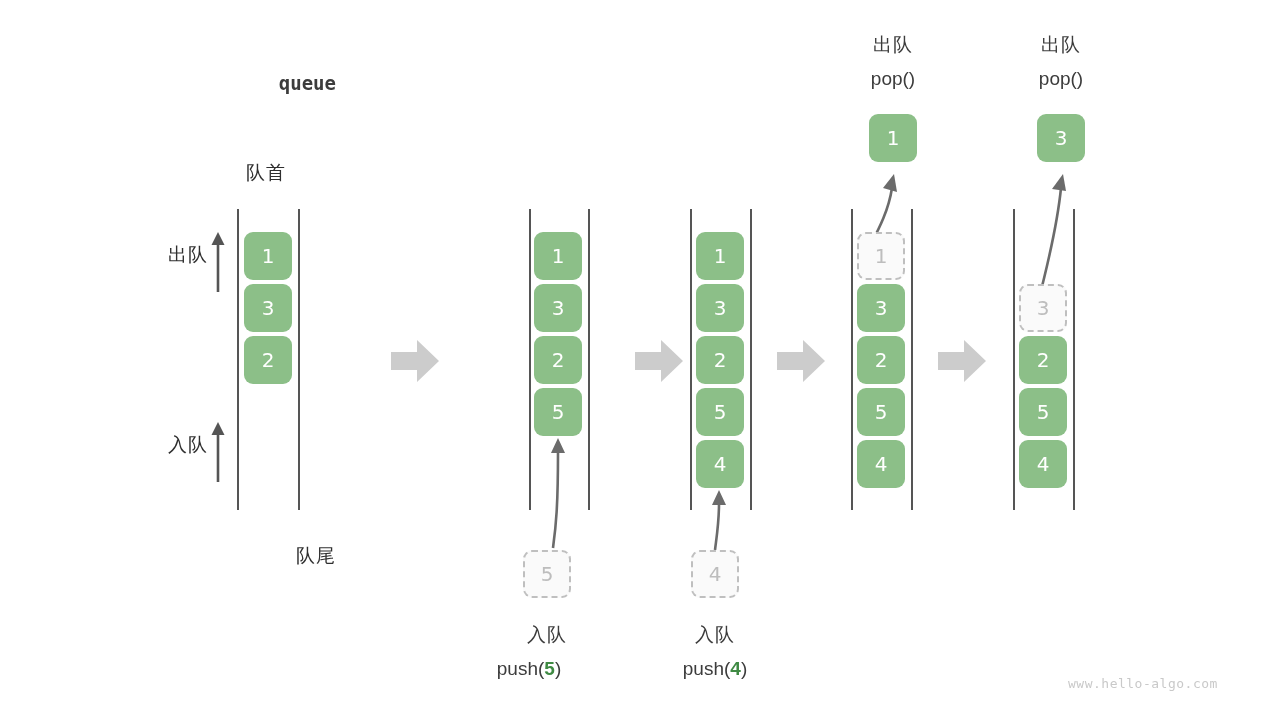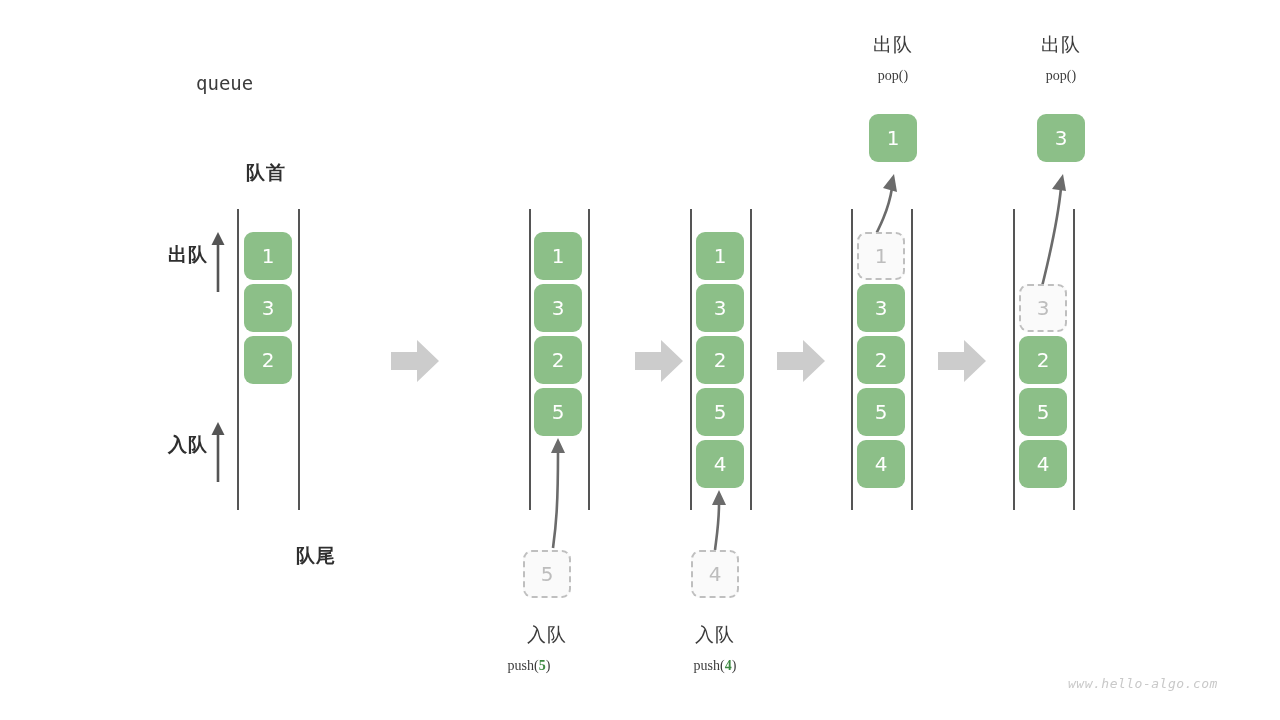--- a/index.html
+++ b/index.html
@@ -27,38 +27,39 @@
     font-weight: bold;
     font-size: 21px;
     color: #3f8a43;
     text-align: center;
     letter-spacing: 1px;
   }
   .title-en {
     font-family: "DejaVu Sans Mono", "Liberation Mono", monospace;
     font-size: 19px;
     color: #3c3c3c;
-    text-align: left;
+    text-align: right;
+    font-weight: bold;
   }
   .label-bold {
-    font-weight: bold;
+    font-weight: normal;
     font-size: 19px;
     color: #2f2f2f;
     text-align: center;
     letter-spacing: 1px;
   }
   .op-cn {
     font-size: 19px;
     color: #3c3c3c;
     text-align: center;
     letter-spacing: 1px;
   }
   .op-code {
-    font-family: Liberation Serif, serif;
-    font-size: 14px;
+    font-family: Liberation Sans, sans-serif;
+    font-size: 19px;
     color: #3c3c3c;
     text-align: center;
     white-space: pre;
   }
   .op-code .hl { color: #3f8a43; font-weight: bold; }
   .watermark {
     font-family: "DejaVu Sans Mono", "Liberation Mono", monospace;
     font-size: 13px;
     color: #c9c9c9;
     letter-spacing: 0.5px;
@@ -203,15 +204,15 @@
   </svg>
 
   <div class="abs rail" style="left:1013px; top:209px; height:301px;"></div>
   <div class="abs rail" style="left:1073px; top:209px; height:301px;"></div>
 
   <div class="abs cell ghost" style="left:1019px; top:284px;">3</div>
   <div class="abs cell" style="left:1019px; top:336px;">2</div>
   <div class="abs cell" style="left:1019px; top:388px;">5</div>
   <div class="abs cell" style="left:1019px; top:440px;">4</div>
 
-  <div class="abs watermark" style="left:1068px; top:676px;font-style:italic;">www.hello-algo.com</div>
+  <div class="abs watermark" style="left:1068px; top:676px;">www.hello-algo.com</div>
 
 </div>
 
 </body></html>

